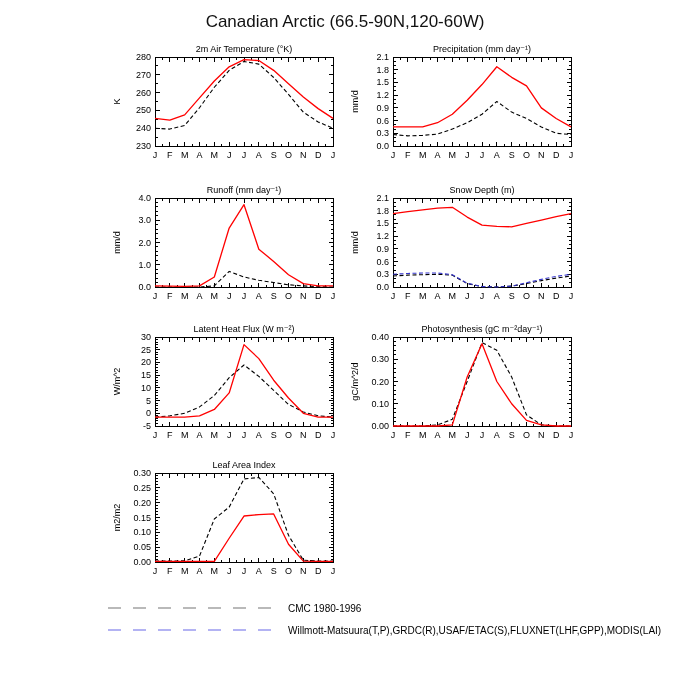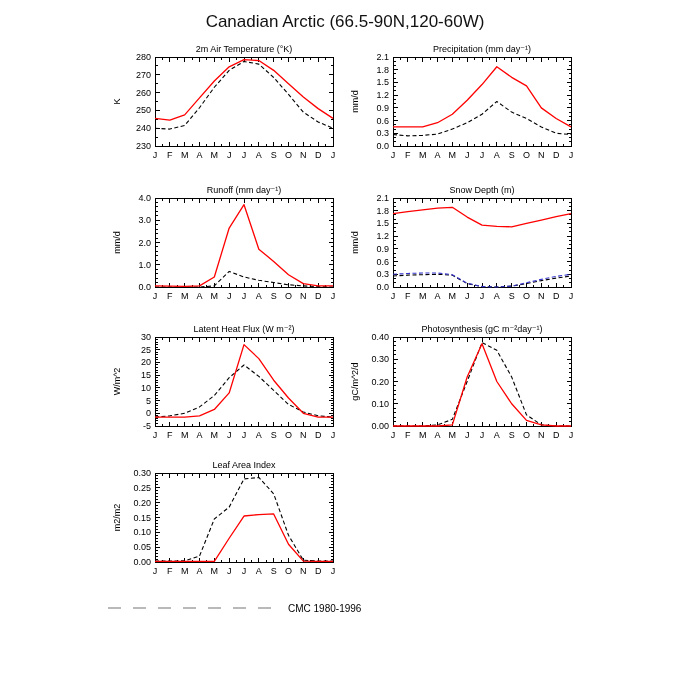--- a/index.html
+++ b/index.html
@@ -891,14 +891,20 @@
       <polyline points="55.00,103.41 69.83,103.41 84.67,103.41 99.50,103.41 114.33,103.41 129.17,80.27 144.00,58.02 158.83,56.53 173.67,55.94 188.50,86.20 203.33,103.11 218.17,103.41 233.00,103.41" fill="none" stroke="#ff0000" stroke-width="1.3" stroke-linejoin="round" stroke-linecap="butt"></polyline>
     </svg>
 
   <div id="legend">
     <div class="legend-row">
       <svg width="170" height="6">
           <line x1="0" y1="3" x2="170" y2="3" stroke-width="1.4" stroke="#a3a3a3" stroke-dasharray="13 12"></line>
         </svg>
       <span class="legend-label">CMC 1980-1996</span>
     </div>
+    <div class="legend-row">
+      <svg width="170" height="6">
+          <line x1="0" y1="3" x2="170" y2="3" stroke-width="1.4" stroke="#9a9af0" stroke-dasharray="13 12"></line>
+        </svg>
+      <span class="legend-label">Willmott-Matsuura(T,P),GRDC(R),USAF/ETAC(S),FLUXNET(LHF,GPP),MODIS(LAI)</span>
+    </div>
   </div>
 </div>
 
 </body></html>

